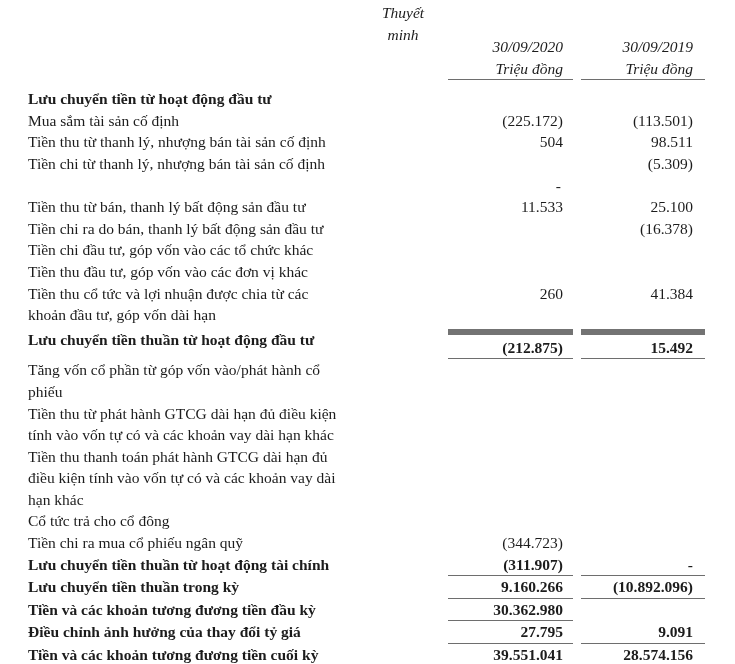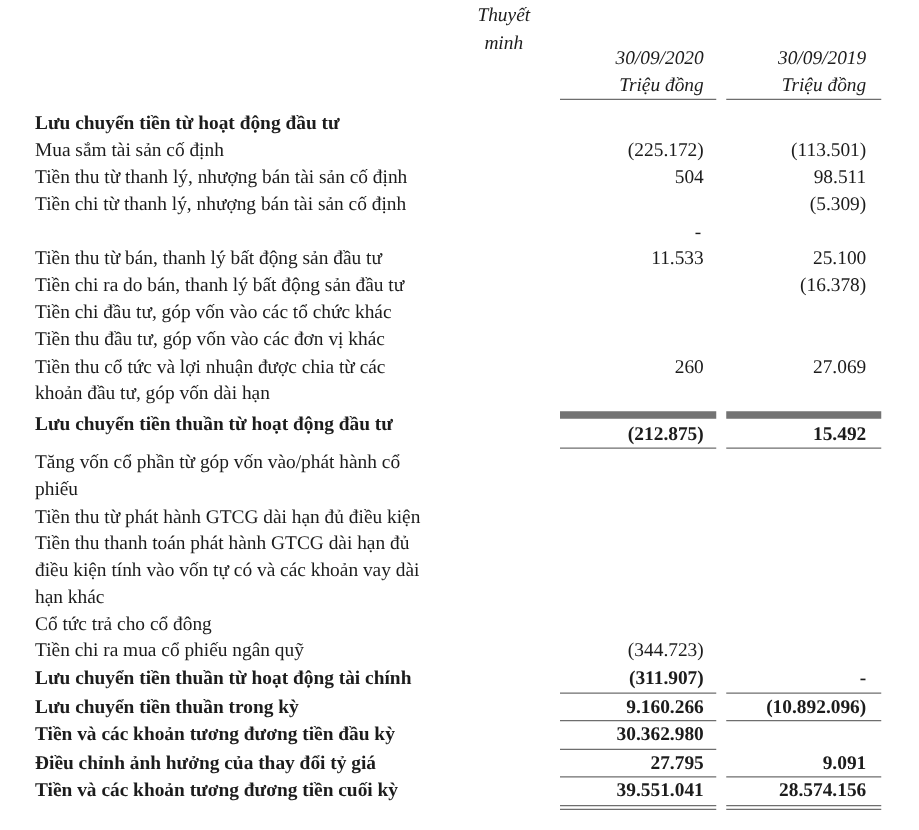--- a/index.html
+++ b/index.html
@@ -143,21 +143,21 @@
         </div>
         <div class="v20"></div>
         <div class="v19"></div>
       </div>
       <div class="row">
         <div class="lbl">
           <div class="lline">Tiền thu cổ tức và lợi nhuận được chia từ các</div>
           <div class="lline">khoản đầu tư, góp vốn dài hạn</div>
         </div>
         <div class="v20">260</div>
-        <div class="v19">27.069</div>
+        <div class="v19">41.384</div>
       </div>
       <div class="row bold rule-above rule-below">
         <div class="lbl">
           <div class="lline">Lưu chuyển tiền thuần từ hoạt động đầu tư</div>
         </div>
         <div class="v20">(212.875)</div>
         <div class="v19">15.492</div>
       </div>
       <div class="row bold">
         <div class="v20"></div>
@@ -167,20 +167,21 @@
         <div class="lbl">
           <div class="lline">Tăng vốn cổ phần từ góp vốn vào/phát hành cổ</div>
           <div class="lline">phiếu</div>
         </div>
         <div class="v20"></div>
         <div class="v19"></div>
       </div>
       <div class="row">
         <div class="lbl">
           <div class="lline">Tiền thu từ phát hành GTCG dài hạn đủ điều kiện</div>
+          <div class="lline">tính vào vốn tự có và các khoản vay dài hạn khác</div>
         </div>
         <div class="v20"></div>
         <div class="v19"></div>
       </div>
       <div class="row">
         <div class="lbl">
           <div class="lline">Tiền thu thanh toán phát hành GTCG dài hạn đủ</div>
           <div class="lline">điều kiện tính vào vốn tự có và các khoản vay dài</div>
           <div class="lline">hạn khác</div>
         </div>

